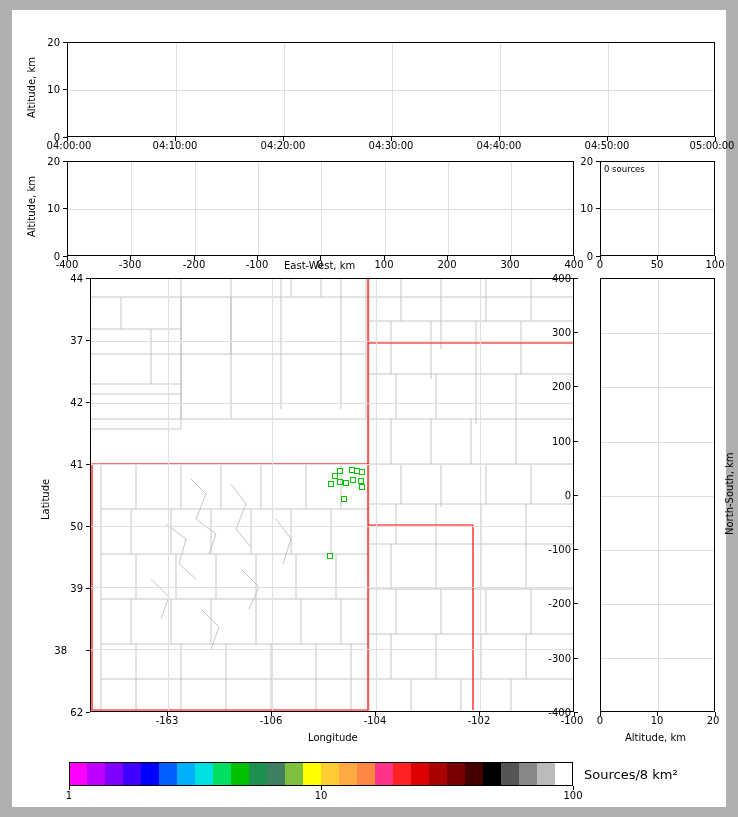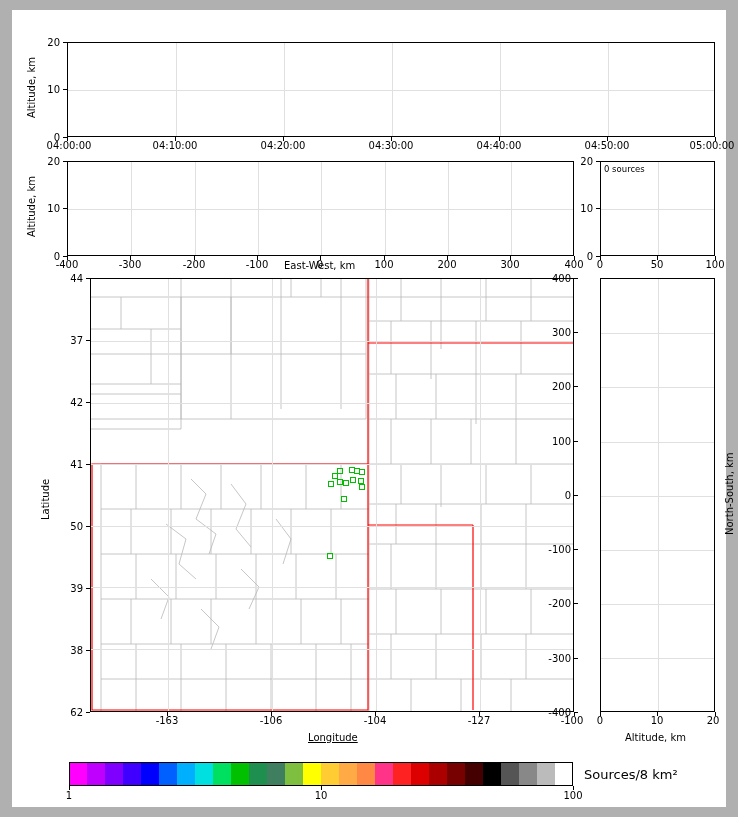--- a/index.html
+++ b/index.html
@@ -383,41 +383,41 @@
     </div>
 
     <div class="tick x" style="left:155px; top:702px;"></div>
     <div class="tick x" style="left:259px; top:702px;"></div>
     <div class="tick x" style="left:363px; top:702px;"></div>
     <div class="tick x" style="left:467px; top:702px;"></div>
     <div class="tick x" style="left:562px; top:702px;"></div>
     <div class="ticklabel x" style="left:155px; top:705px;">-163</div>
     <div class="ticklabel x" style="left:259px; top:705px;">-106</div>
     <div class="ticklabel x" style="left:363px; top:705px;">-104</div>
-    <div class="ticklabel x" style="left:467px; top:705px;">-127</div>
+    <div class="ticklabel x" style="left:467px; top:705px;">-102</div>
     <div class="ticklabel x" style="left:560px; top:705px;">-100</div>
 
     <div class="tick y" style="left:74px; top:702px;"></div>
     <div class="tick y" style="left:74px; top:640px;"></div>
     <div class="tick y" style="left:74px; top:578px;"></div>
     <div class="tick y" style="left:74px; top:516px;"></div>
     <div class="tick y" style="left:74px; top:454px;"></div>
     <div class="tick y" style="left:74px; top:392px;"></div>
     <div class="tick y" style="left:74px; top:330px;"></div>
     <div class="tick y" style="left:74px; top:268px;"></div>
     <div class="ticklabel y" style="left:40px; top:702px; width:31px;">62</div>
-    <div class="ticklabel y" style="left:40px; top:640px; width:31px;">38</div>
+    <div class="ticklabel y" style="left:24px; top:640px; width:31px;">38</div>
     <div class="ticklabel y" style="left:40px; top:578px; width:31px;">39</div>
     <div class="ticklabel y" style="left:40px; top:516px; width:31px;">50</div>
     <div class="ticklabel y" style="left:40px; top:454px; width:31px;">41</div>
     <div class="ticklabel y" style="left:40px; top:392px; width:31px;">42</div>
     <div class="ticklabel y" style="left:40px; top:330px; width:31px;">37</div>
     <div class="ticklabel y" style="left:40px; top:268px; width:31px;">44</div>
     <div class="axislabel rot" style="left:28px; top:510px;">Latitude</div>
-    <div class="axislabel" style="left:296px; top:722px;text-decoration:underline;">Longitude</div>
+    <div class="axislabel" style="left:296px; top:722px;">Longitude</div>
 
     <div class="panel" style="left:588px; top:268px; width:115px; height:434px;">
       <div class="gridline h" style="top:54px;"></div>
       <div class="gridline h" style="top:108px;"></div>
       <div class="gridline h" style="top:163px;"></div>
       <div class="gridline h" style="top:217px;"></div>
       <div class="gridline h" style="top:271px;"></div>
       <div class="gridline h" style="top:325px;"></div>
       <div class="gridline h" style="top:379px;"></div>
       <div class="gridline v" style="left:57px;"></div>

